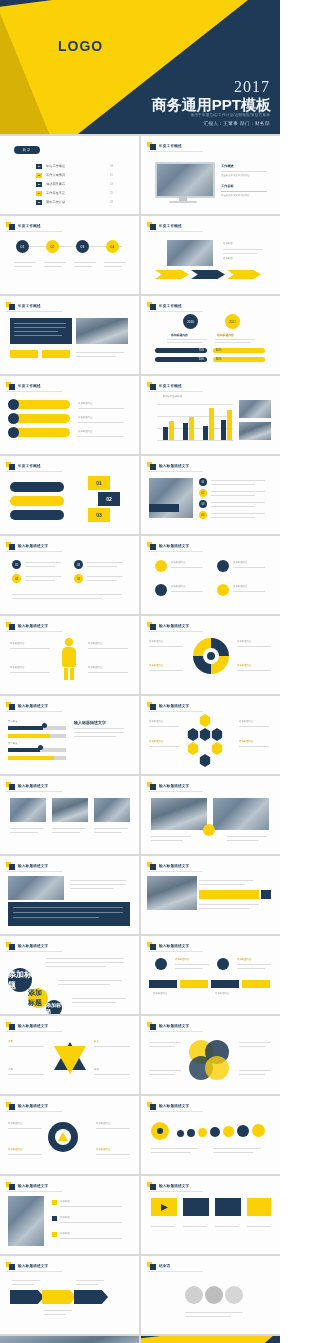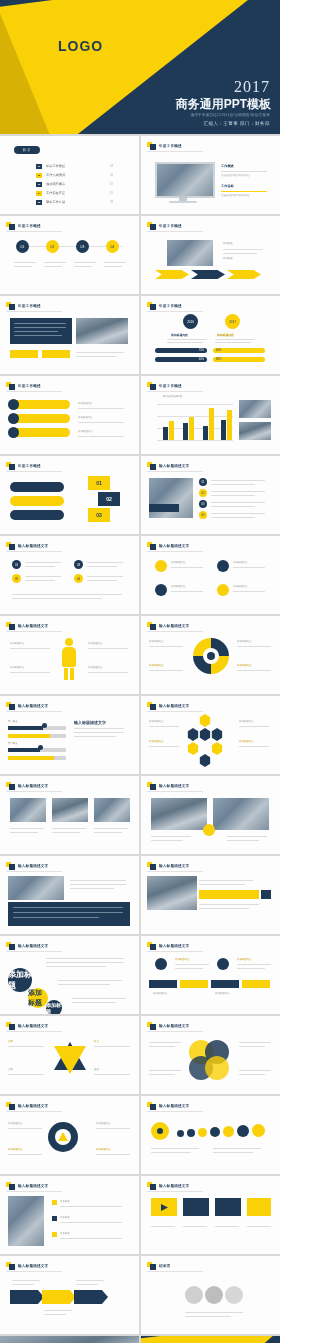--- a/index.html
+++ b/index.html
@@ -9,21 +9,21 @@
   
   .cover{position:relative;width:280px;height:134px;background:#1e3a56;overflow:hidden;}
   .cover .yshape{position:absolute;left:-14px;top:-30px;width:300px;height:175px;
      background:#fad007;clip-path:polygon(0% 22%, 100% 0%, 26% 100%, 0% 96%);}
   .cover .yshade{position:absolute;left:-16px;top:-28px;width:300px;height:178px;
      background:#d8b106;clip-path:polygon(0% 24%, 5% 22%, 24% 100%, 0% 97%);}
   .cover .logo{position:absolute;left:58px;top:38px;color:#1e3a56;font-weight:bold;
      font-size:14px;letter-spacing:1px;}
   .cover .year{position:absolute;right:10px;top:78px;color:#dfe6ee;font-size:16px;
      letter-spacing:1px;font-family:"Liberation Serif","DejaVu Serif",serif;}
-  .cover .maintitle{position:absolute;right:9px;top:96px;color:#f2f6fa;font-size:12px;
+  .cover .maintitle{position:absolute;right:9px;top:96px;color:#f2f6fa;font-size:15px;
      letter-spacing:0px;font-weight:bold;}
   .cover .sub{position:absolute;right:10px;top:113px;color:#93a7bb;font-size:3.6px;
      letter-spacing:.2px;}
   .cover .presenter{position:absolute;right:10px;top:121px;color:#cfd9e4;font-size:4.6px;
      letter-spacing:.4px;}
 
   
   .grid{display:grid;grid-template-columns:1fr 1fr;gap:2px;background:#d9d9d9;padding:2px 0 0 0;}
   .slide{position:relative;width:139px;height:78px;background:#fdfdfd;overflow:hidden;}
   .slide.navy{background:#1e3a56;}

